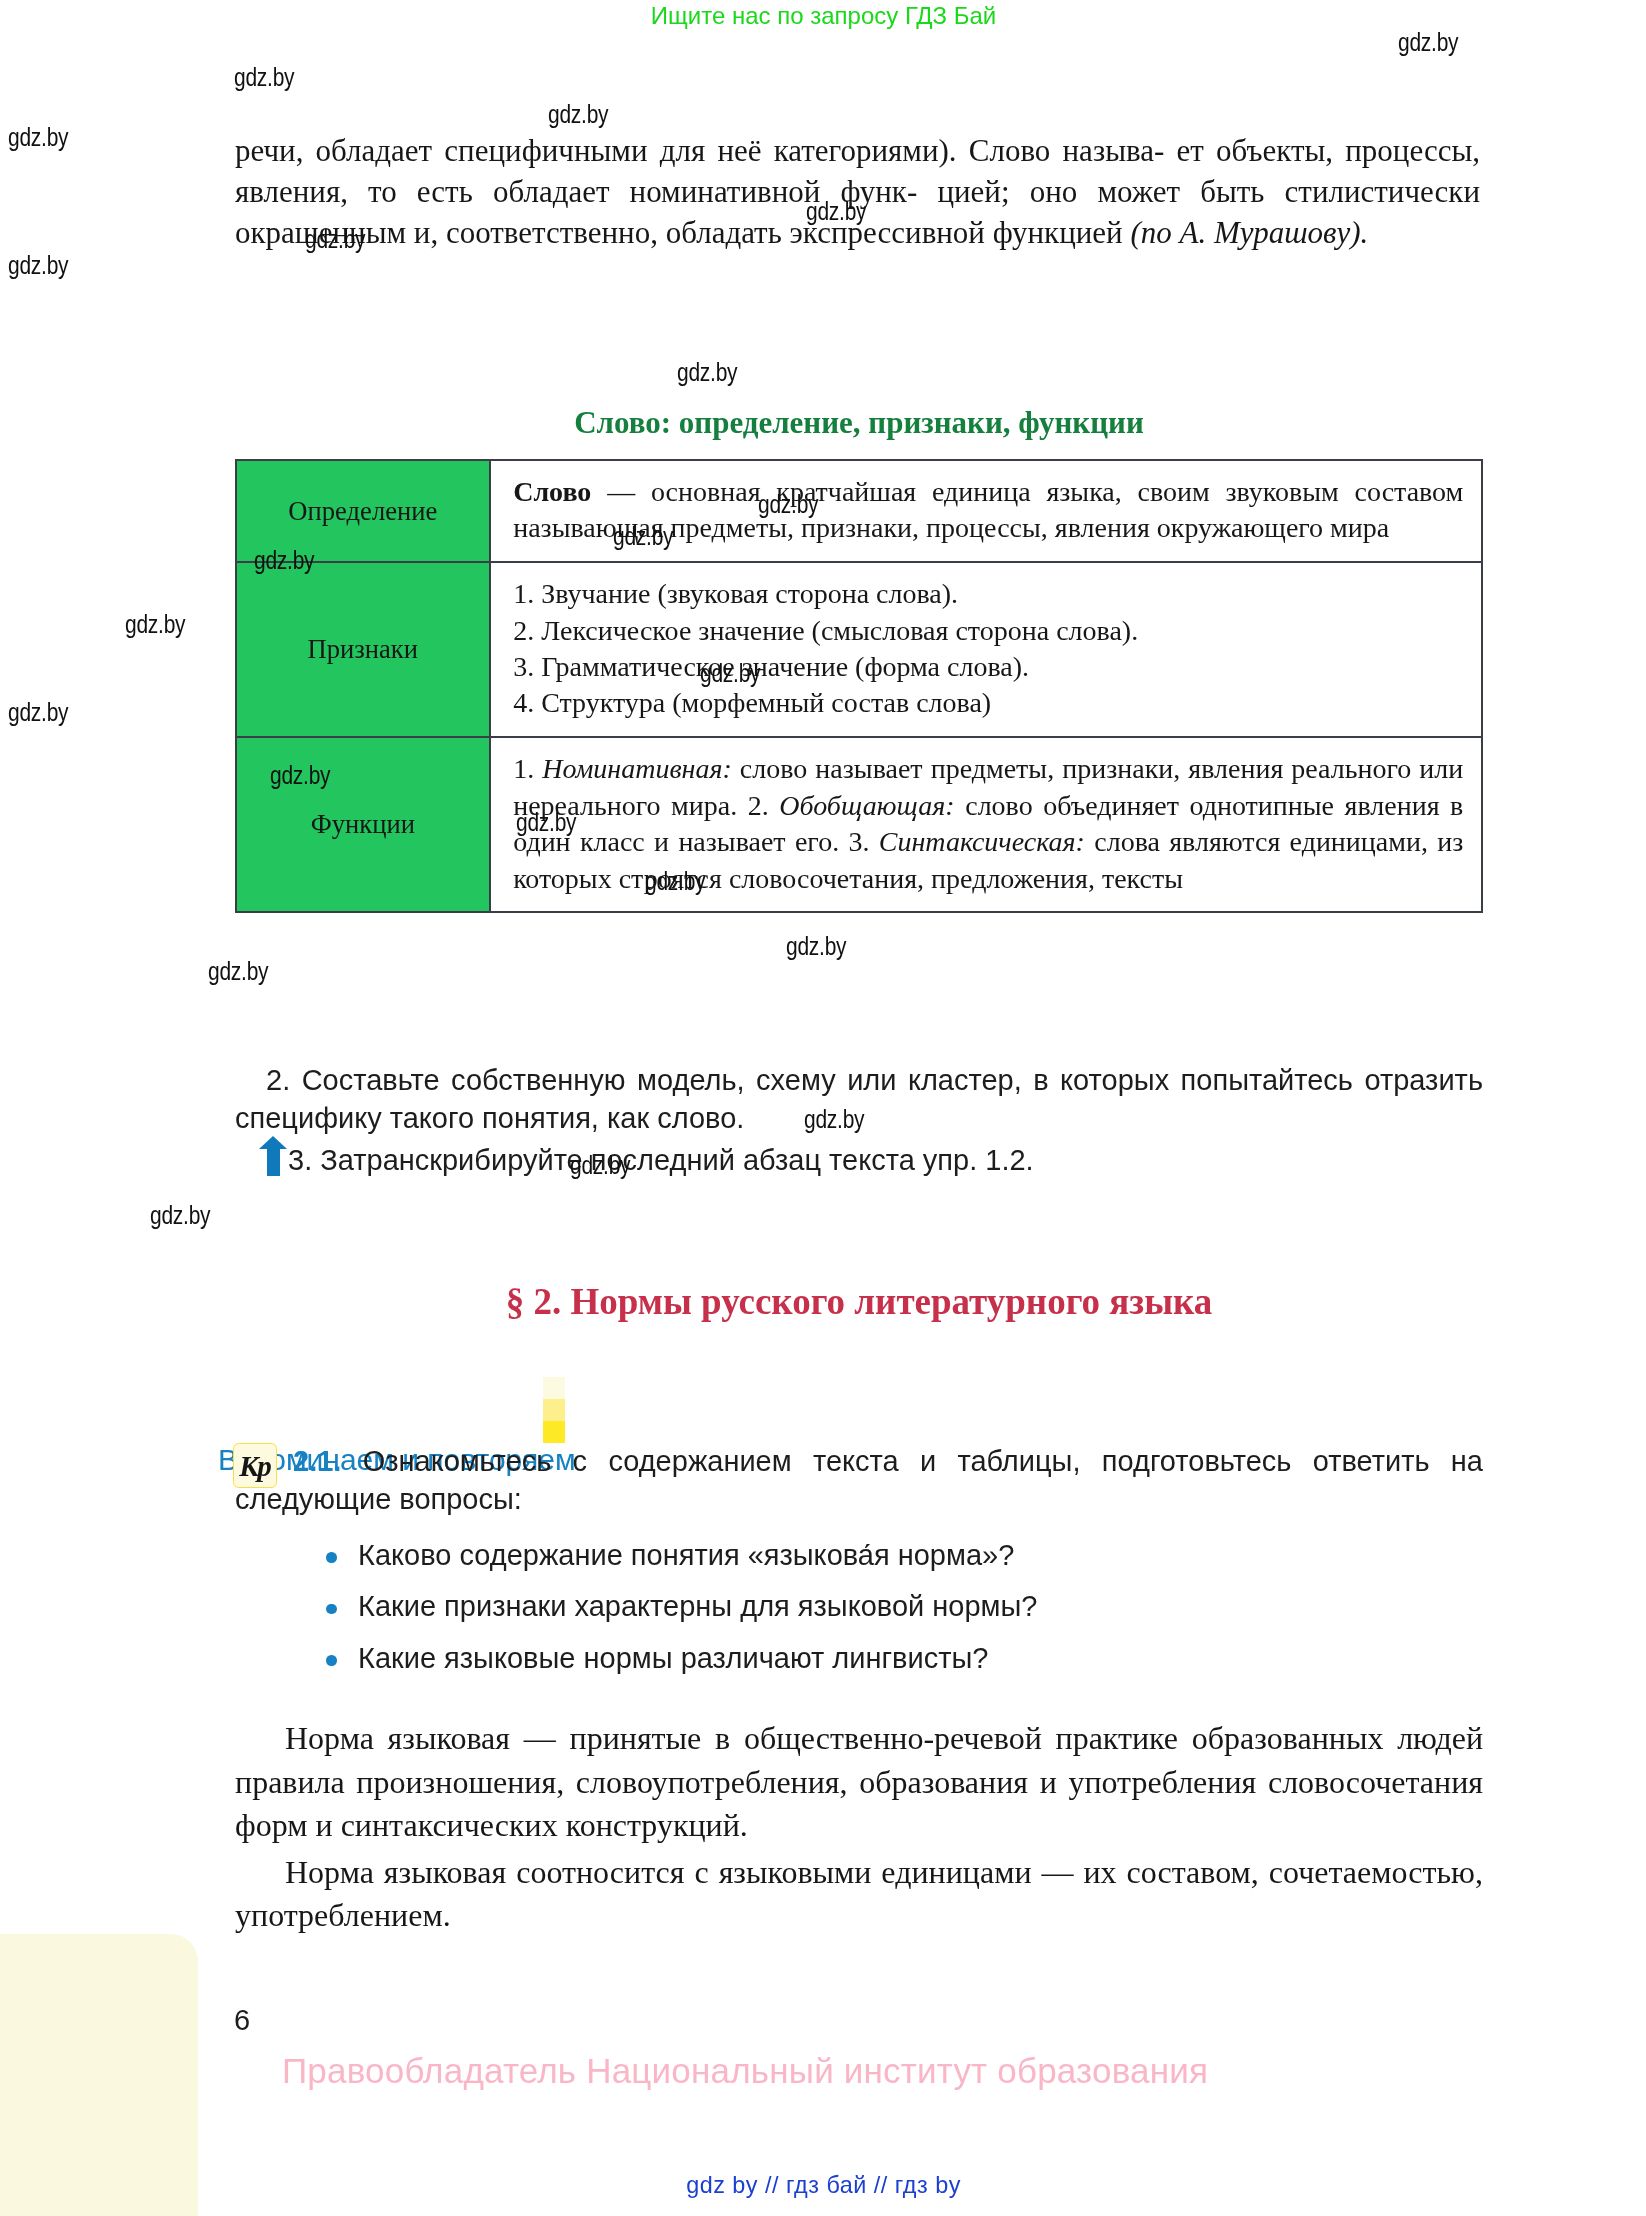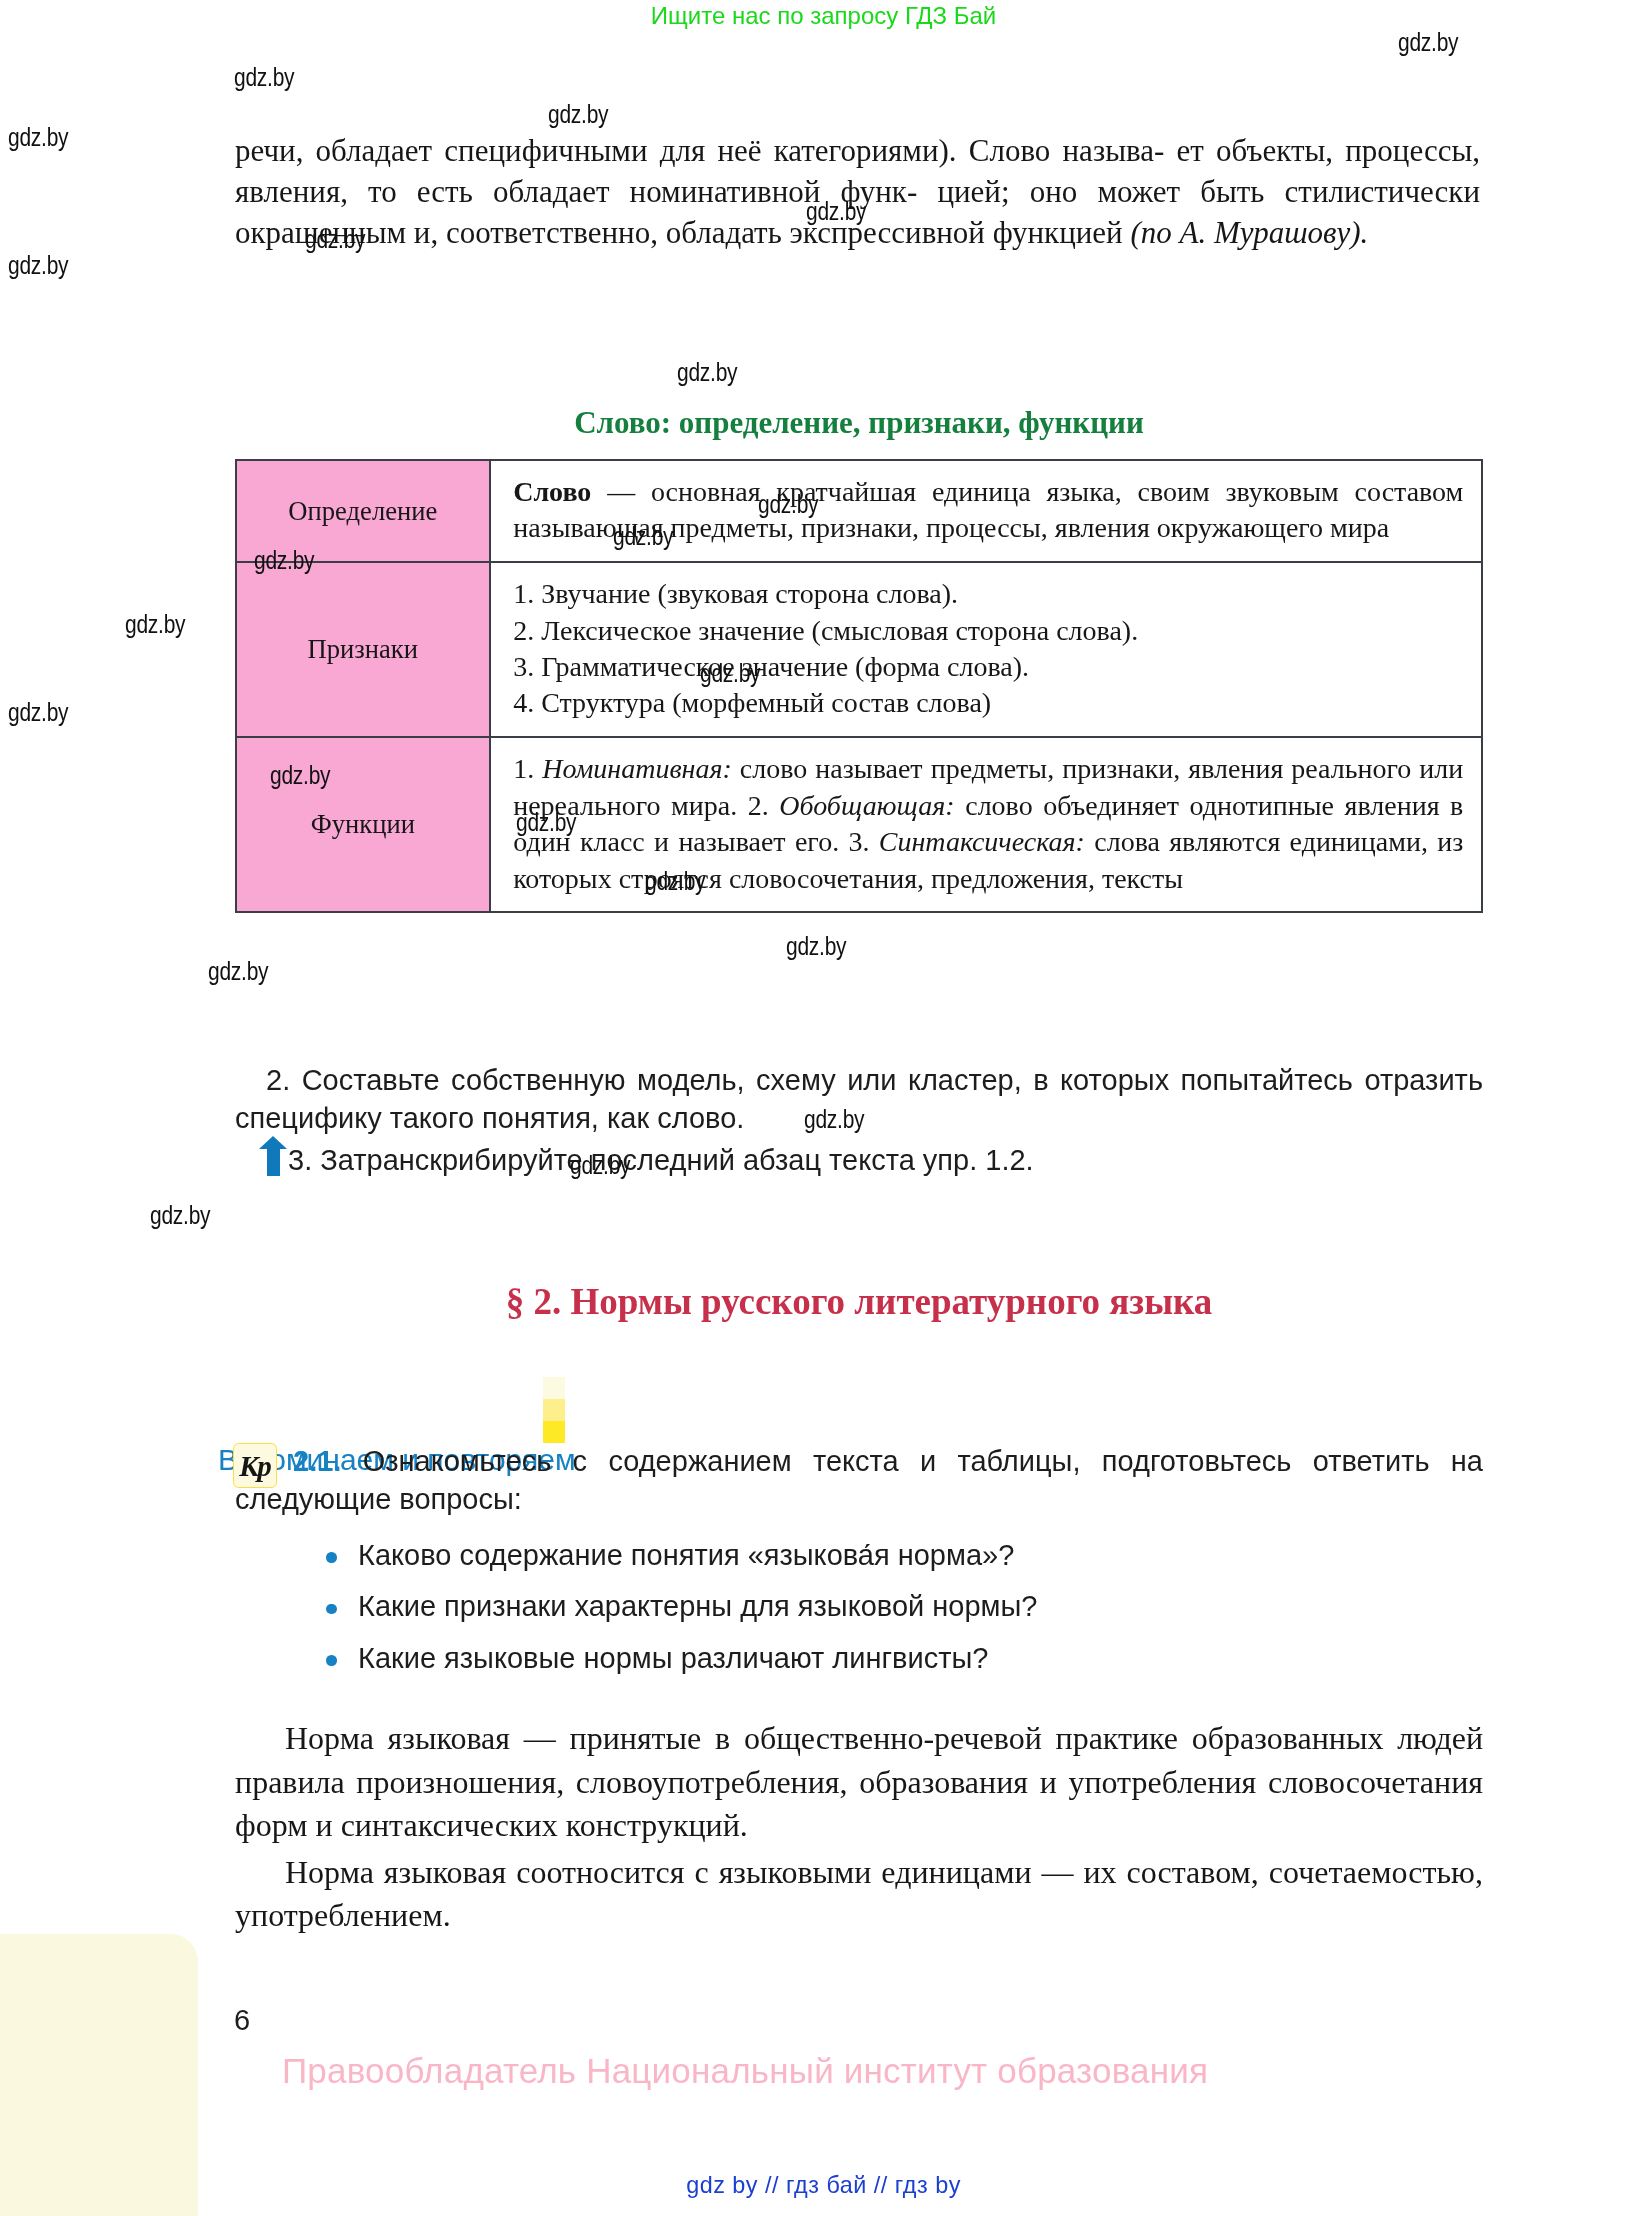--- a/index.html
+++ b/index.html
@@ -122,21 +122,21 @@
     background: #fff;
   }
   .tbl td {
     border: 2.4px solid #3a3f47;
     vertical-align: middle;
     font-family: "Liberation Serif", serif;
     color: #171717;
   }
   .tbl td.lbl {
     width: 242px;
-    background: #f9a8d4;
+    background: #22c55e;
     text-align: center;
     font-size: 26.6px;
     padding: 8px 4.8px;
   }
   .tbl td.cnt {
     padding: 13px 17.7px 14.5px 22.6px;
     font-size: 28px;
     line-height: 1.30;
     text-align: justify;
   }

